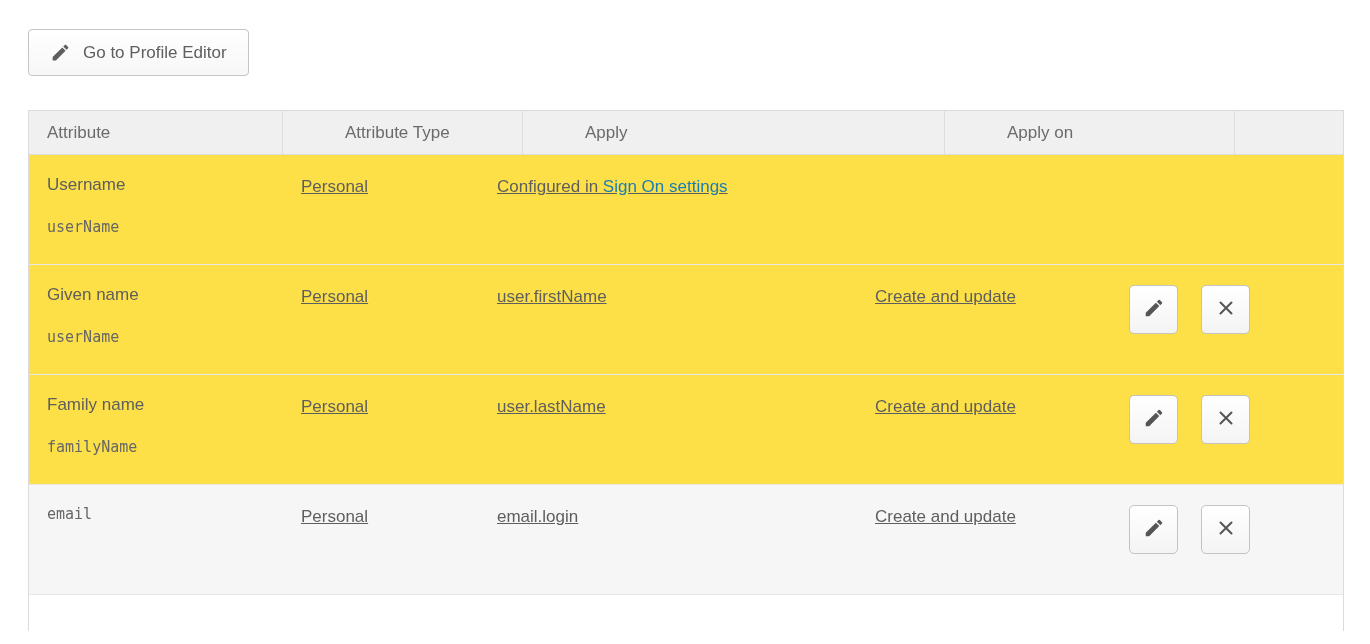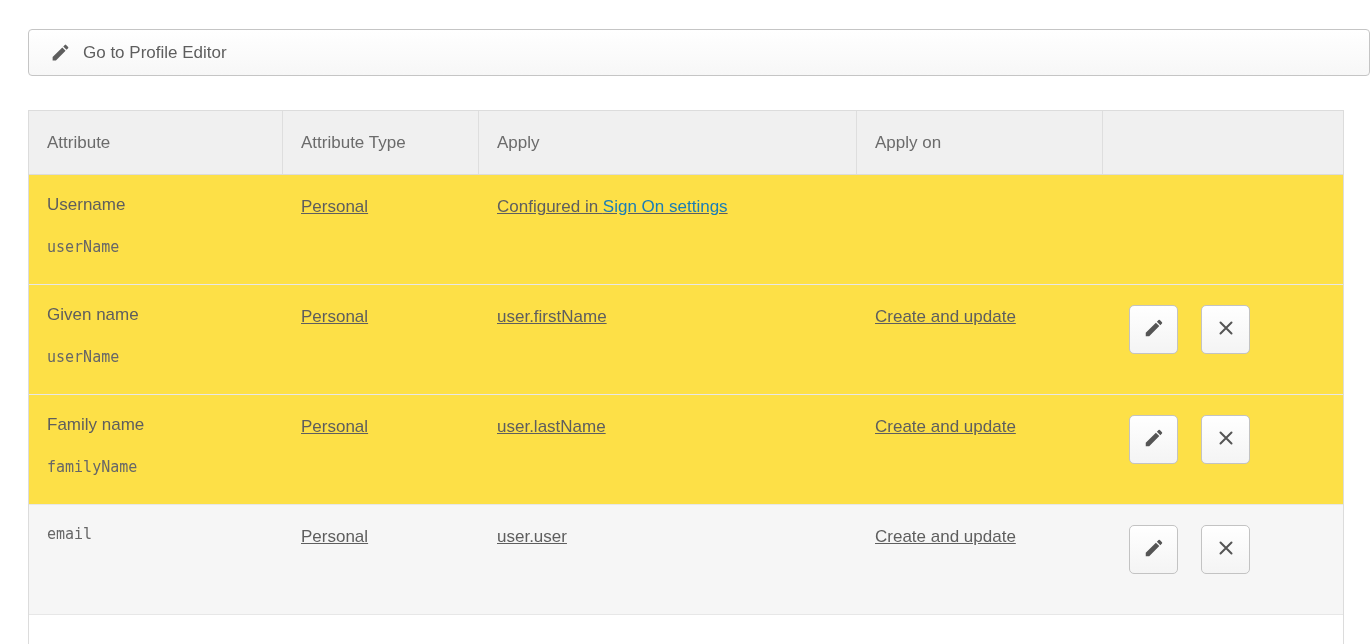--- a/index.html
+++ b/index.html
@@ -6,21 +6,21 @@
   html, body {
     width: 1370px; height: 644px;
     overflow: hidden;
     background: #ffffff;
     font-family: "Liberation Sans", sans-serif;
     color: #5e5e5e;
   }
   .page { padding: 29px 0 0 28px; }
 
   
-  .toolbar { display: flex; gap: 20px; margin-bottom: 34px; flex-direction: column; }
+  .toolbar { display: flex; gap: 20px; margin-bottom: 34px; }
   .btn {
     display: inline-flex; align-items: center;
     height: 47px; padding: 0 21px;
     background: linear-gradient(#ffffff, #f7f7f7);
     border: 1px solid #c5c5c5;
     border-radius: 4px;
     font-family: "Liberation Sans", sans-serif;
     font-size: 17px; color: #5e5e5e;
     cursor: pointer;
   }
@@ -31,23 +31,24 @@
     width: 1316px;
     border: 1px solid #dcdcdc;
     border-bottom: none;
   }
   .thead, .trow {
     display: grid;
     grid-template-columns: 254px 196px 378px 246px auto;
   }
   .thead {
     background: #f0f0f0;
-    height: 64px;
+    height: 44px;
     border-bottom: 1px solid #dcdcdc;
     align-items: center;
+    gap: 44px;
   }
   .th {
     font-size: 17px; color: #6b6b6b;
     padding: 0 18px;
     height: 100%;
     display: flex; align-items: center;
     border-right: 1px solid #dedede;
   }
   .th:last-child { border-right: none; }
 
@@ -169,21 +170,21 @@
               </svg></span>
         </button>
       </div>
     </div>
 
     <div class="trow highlighted">
       <div class="td">
         <span class="attr-var">email</span>
       </div>
       <div class="td type-cell">Personal</div>
-      <div class="td value-cell">user.user</div>
+      <div class="td value-cell">email.login</div>
       <div class="td apply-cell">Create and update</div>
       <div class="actions-cell">
         <button class="icon-btn">
           <span><svg width="22" height="22" viewBox="0 0 24 24">
                 <path fill="#555555" d="M3 17.25V21h3.75L17.81 9.94l-3.75-3.75L3 17.25zM20.71 7.04c.39-.39.39-1.02 0-1.41l-2.34-2.34a1 1 0 0 0-1.41 0l-1.83 1.83 3.75 3.75 1.83-1.83z"></path>
               </svg></span>
         </button>
         <button class="icon-btn">
           <span><svg width="22" height="22" viewBox="0 0 24 24">
                 <path d="M6 6 L18 18 M18 6 L6 18" stroke="#555555" stroke-width="2.2" stroke-linecap="round" fill="none"></path>

